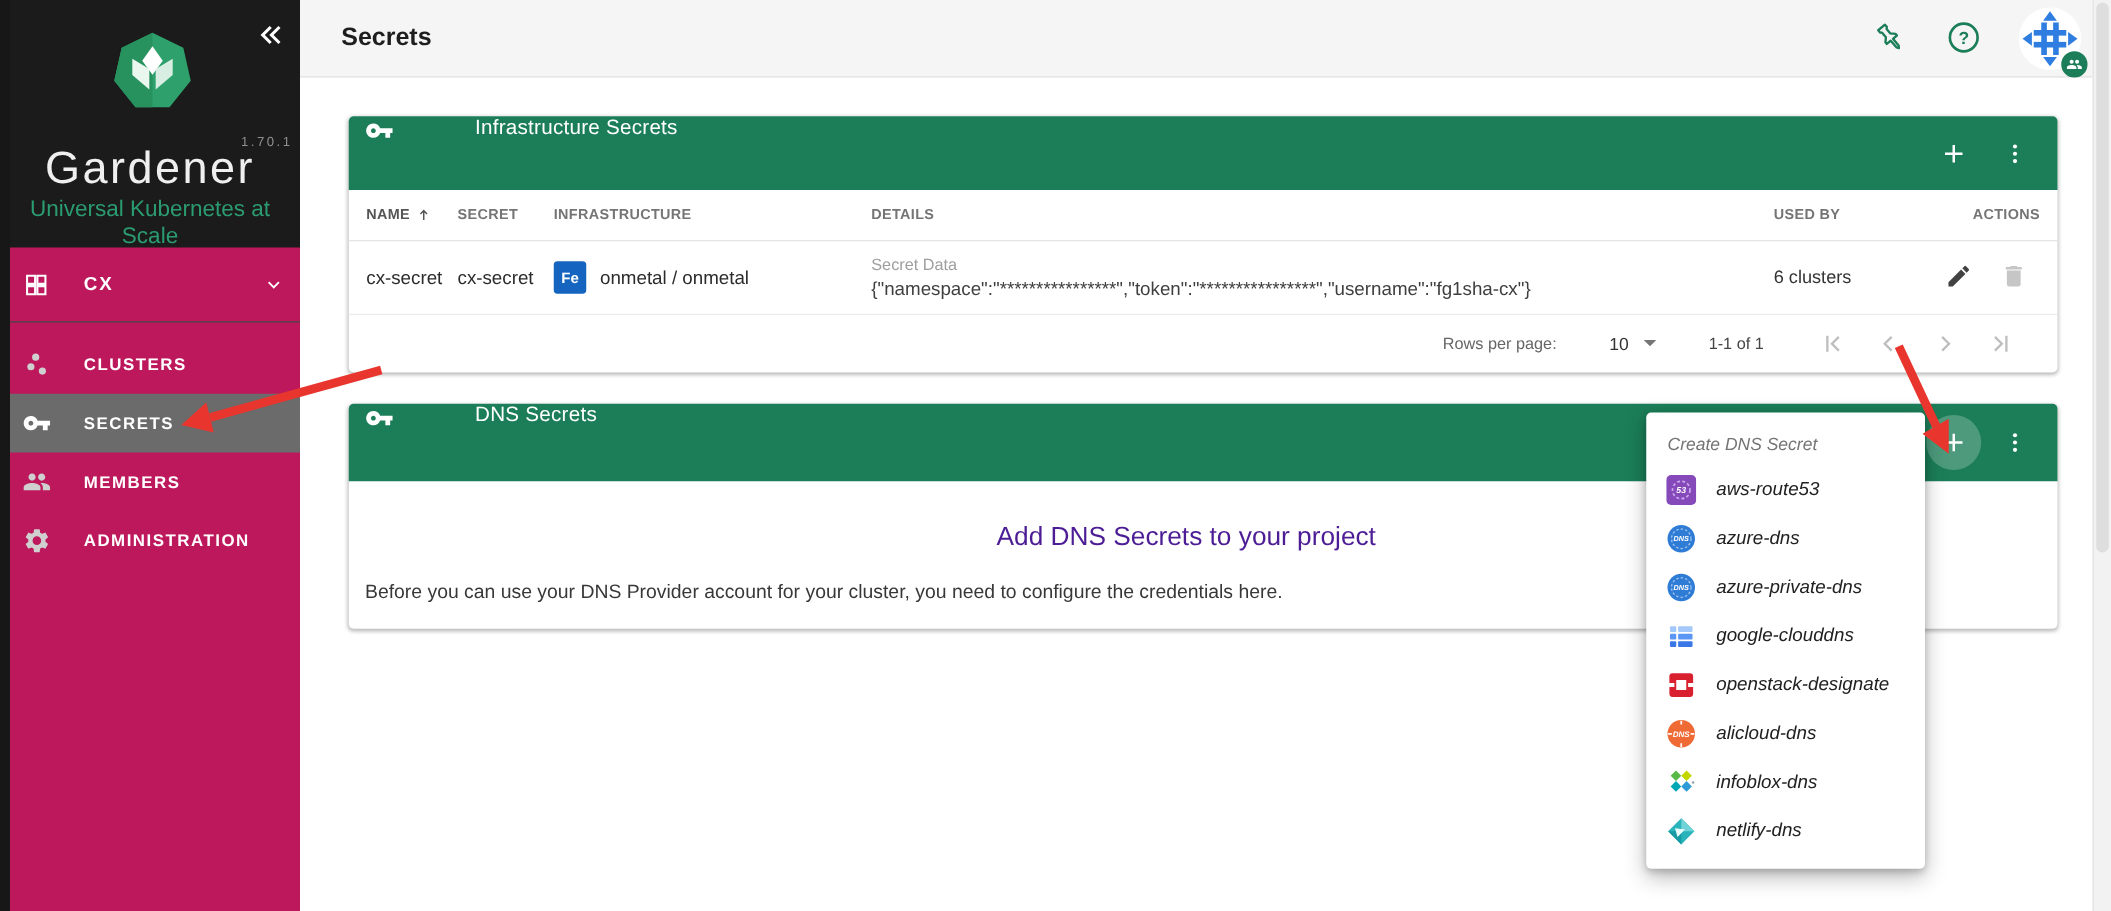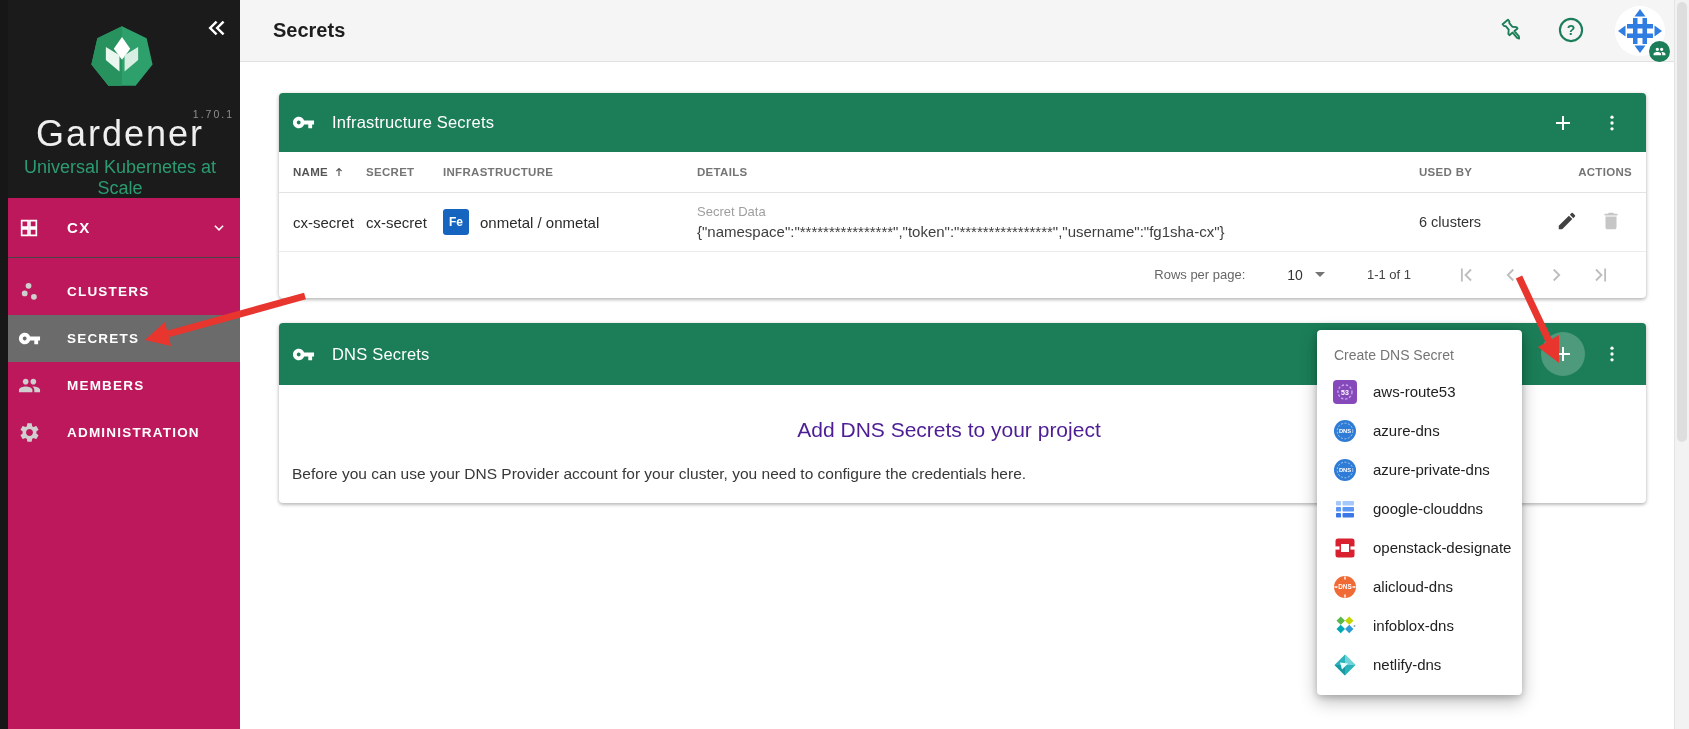--- a/index.html
+++ b/index.html
@@ -37,21 +37,21 @@
   .avatar{position:absolute;left:1375px;top:6px;width:50px;height:50px;border-radius:50%;overflow:hidden;cursor:pointer;background:#fff;}
   .avatar-badge{position:absolute;left:1409px;top:41px;width:21px;height:21px;border-radius:50%;background:#1b7e58;
                 display:flex;align-items:center;justify-content:center;}
 
   
   .card{position:absolute;background:#fff;border-radius:4px;
         box-shadow:0 1px 4px rgba(0,0,0,.22),0 2px 3px rgba(0,0,0,.12);}
   .card-infra{left:279px;top:93px;width:1367px;height:205px;}
   .card-dns{left:279px;top:323px;width:1367px;height:180px;}
   .panel-head{position:relative;height:59px;background:#1b7e58;border-radius:4px 4px 0 0;
-              display:flex;align-items:center;color:#fff;}
+              display:flex;align-items:flex-start;color:#fff;gap:48px;}
   .card-dns .panel-head{height:62px;}
   .panel-key{margin-left:13px;width:23px;height:23px;}
   .panel-title{margin-left:17px;font-size:16.5px;font-weight:400;letter-spacing:.2px;}
   .icon-btn{position:absolute;top:50%;transform:translateY(-50%);width:40px;height:40px;border:none;background:none;
             padding:0;cursor:pointer;display:flex;align-items:center;justify-content:center;}
   .btn-plus{left:1264px;}
   .btn-dots{left:1313px;}
   .btn-plus.rippled::before{content:"";position:absolute;left:-2px;top:-2px;width:44px;height:44px;border-radius:50%;
             background:rgba(255,255,255,.22);}
 
@@ -80,22 +80,22 @@
               border-top:5px solid #757575;}
   .range-label{margin-right:44px;color:#444;}
   .pg-btn{background:none;border:none;padding:0;cursor:pointer;width:22px;height:22px;margin-left:23px;}
   .pg-btn:first-of-type{margin-left:0;}
 
   .dns-body{padding:33px 40px 0 13px;}
   .dns-empty-heading{font-size:21px;color:#4c1d95;font-weight:400;text-align:center;}
   .dns-empty-desc{margin-top:23px;font-size:15.5px;color:#383838;}
 
   
-  .menu{position:absolute;left:1317px;top:330px;width:205px;height:365px;background:#fff;border-radius:4px;
-        box-shadow:0 6px 18px rgba(0,0,0,.28),0 2px 6px rgba(0,0,0,.18);z-index:30;box-sizing:border-box;}
+  .menu{position:absolute;left:1317px;top:330px;width:223px;height:365px;background:#fff;border-radius:4px;
+        box-shadow:0 6px 18px rgba(0,0,0,.28),0 2px 6px rgba(0,0,0,.18);z-index:30;box-sizing:border-box;font-style:italic;}
   .menu-title{padding:17px 0 0 17px;font-size:14px;color:#757575;}
   .menu-list{margin-top:9px;}
   .menu-item{height:39px;display:flex;align-items:center;padding-left:16px;gap:16px;cursor:pointer;}
   .menu-item .mi-ic{width:24px;height:24px;flex:none;}
   .mi-label{font-size:15px;color:#212121;}
 
   
   .arrows{position:absolute;left:0;top:0;width:1689px;height:729px;z-index:40;pointer-events:none;}
   .scrollbar{position:absolute;left:1674px;top:0;width:15px;height:729px;background:#f2f2f2;
              border-left:1px solid #e3e3e3;box-sizing:border-box;z-index:45;}

